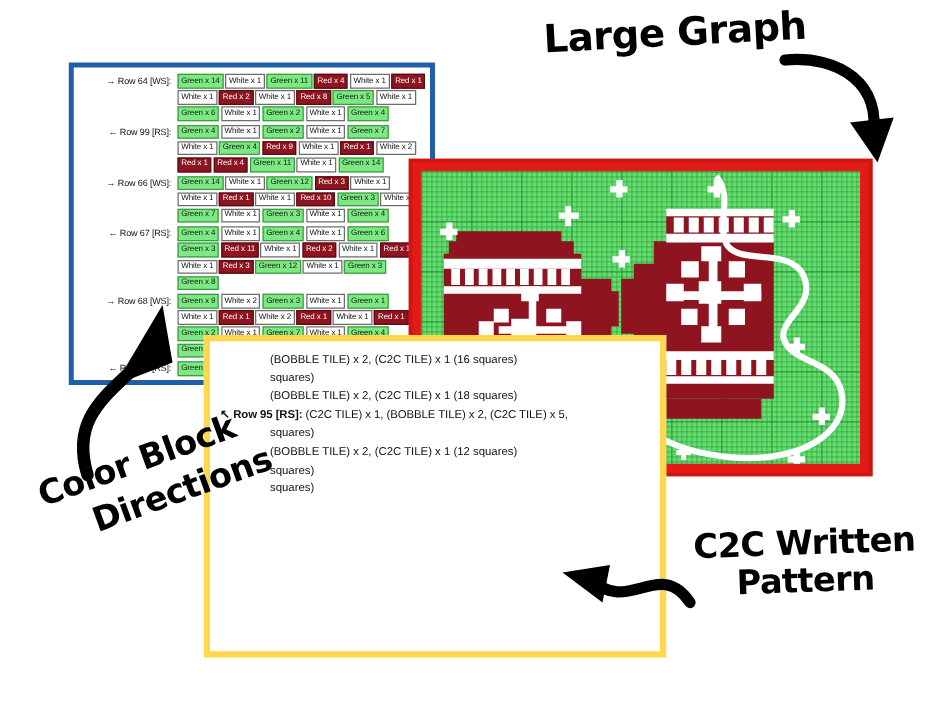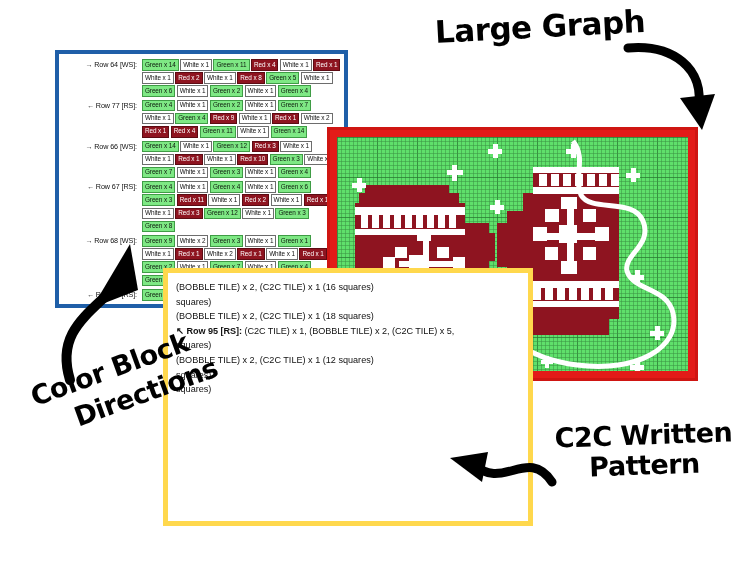--- a/index.html
+++ b/index.html
@@ -63,21 +63,21 @@
     z-index:30;
     overflow:hidden;
     padding:7px 8px;
   }
   .c2c-line{
     font-size:9.1px;line-height:14.6px;color:#111;
     letter-spacing:-0.05px;
   }
   .c2c-line .arrow{font-weight:700;font-size:9.5px;}
   .c2c-line b{font-weight:700;}
-  .c2c-cont{font-size:9.1px;line-height:14.6px;color:#111;}
+  .c2c-cont{font-size:9.1px;line-height:14.6px;color:#111;margin-left:40px;}
 
   
   .hand{
     position:absolute;color:#000;font-family:"DejaVu Sans",sans-serif;
     font-weight:700;z-index:60;pointer-events:none;white-space:nowrap;
   }
   #ann-large-graph{
     left:434px;top:14px;font-size:31px;
     transform:rotate(-3deg);transform-origin:left top;
     letter-spacing:-0.5px;
@@ -119,21 +119,21 @@
             <span class="cb green">Green x 5</span>
             <span class="cb white">White x 1</span>
             <span class="cb green">Green x 6</span>
             <span class="cb white">White x 1</span>
             <span class="cb green">Green x 2</span>
             <span class="cb white">White x 1</span>
             <span class="cb green">Green x 4</span>
           </div>
         </div>
         <div class="cbd-row">
-          <div class="cbd-label">← Row 77 [RS]:</div>
+          <div class="cbd-label">← Row 99 [RS]:</div>
           <div class="cbd-blocks">
             <span class="cb green">Green x 4</span>
             <span class="cb white">White x 1</span>
             <span class="cb green">Green x 2</span>
             <span class="cb white">White x 1</span>
             <span class="cb green">Green x 7</span>
             <span class="cb white">White x 1</span>
             <span class="cb green">Green x 4</span>
             <span class="cb red">Red x 9</span>
             <span class="cb white">White x 1</span>

